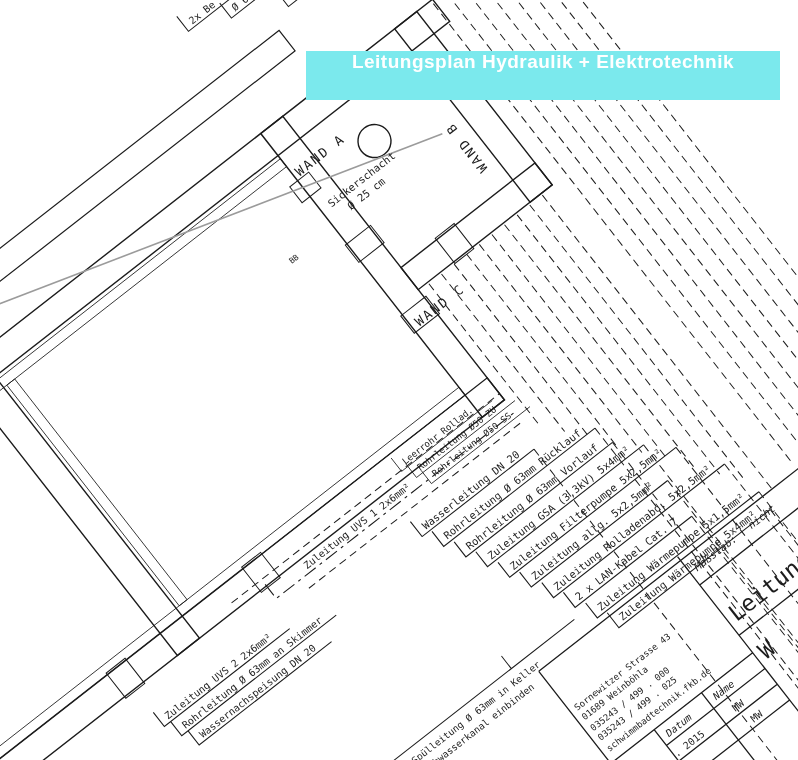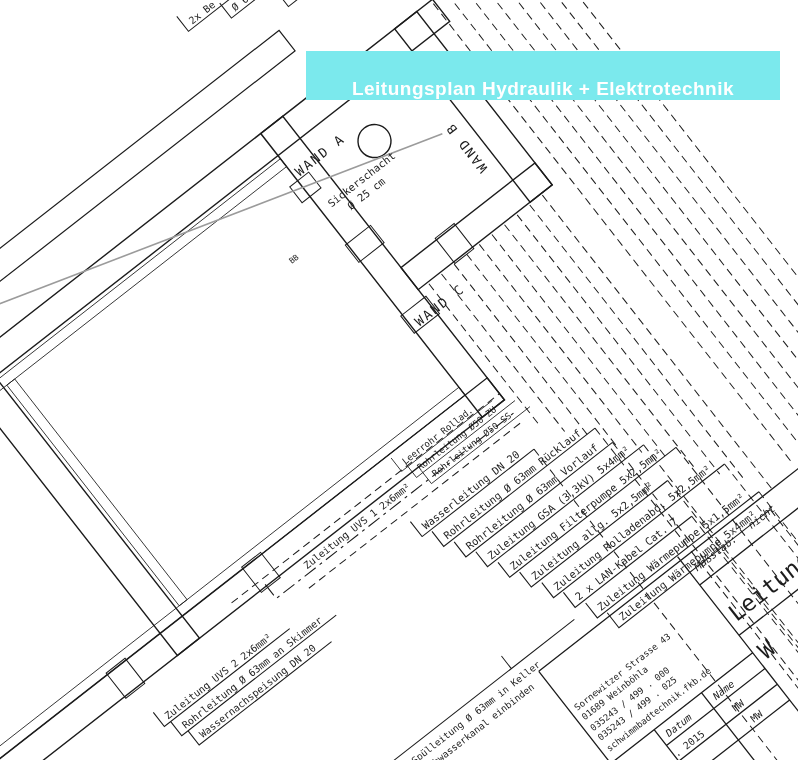--- a/index.html
+++ b/index.html
@@ -3,21 +3,21 @@
 <meta charset="utf-8">
 <style>
   html,body{margin:0;padding:0;background:#ffffff;}
   .canvas{position:relative;width:798px;height:760px;background:#ffffff;overflow:hidden;
           font-family:"DejaVu Sans Mono",monospace;}
   svg{position:absolute;left:0;top:0;}
   .ln{stroke:#1C1C1C;fill:none;}
   .cad{font-family:"DejaVu Sans Mono",monospace;fill:#1C1C1C;}
   .it{font-style:italic;}
   .banner{position:absolute;left:306px;top:51px;width:474px;height:49px;background:#7BE9ED;
-          display:flex;align-items:flex-end;justify-content:center;
+          display:flex;align-items:flex-start;justify-content:center;
           font-family:"Liberation Sans",sans-serif;font-weight:bold;font-size:19px;
           letter-spacing:0.5px;color:#FFFFFF;white-space:nowrap;}
 </style>
 </head>
 <body>
 
 <div class="canvas">
 
 <svg width="798" height="760" viewBox="0 0 798 760">
   <defs>

